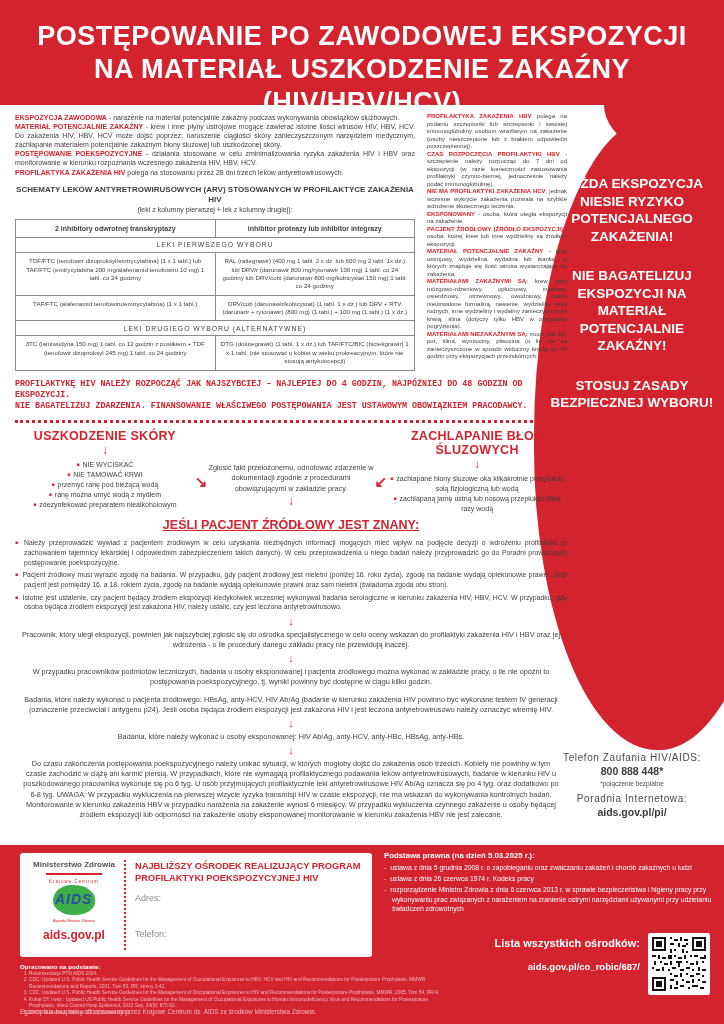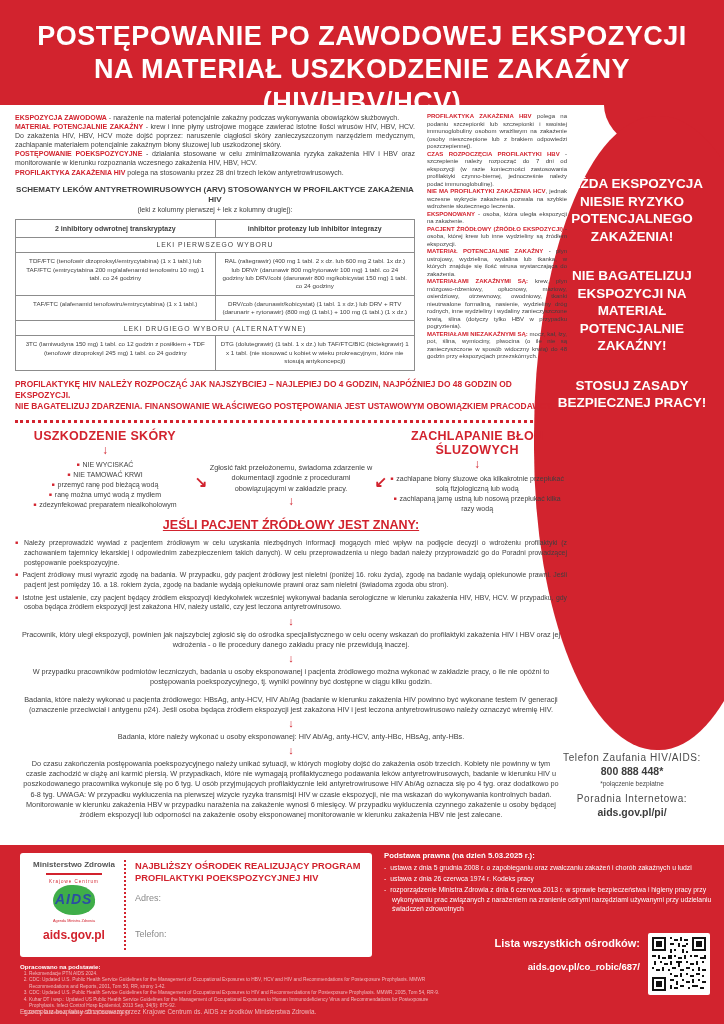--- a/index.html
+++ b/index.html
@@ -32,21 +32,21 @@
   .defs-right { width:140px; font-size:6px; line-height:1.25; text-align:justify; }
   .term { color:#d2232e; font-weight:bold; }
 
   .tbl-title { margin-top:8px; text-align:center; font-weight:bold; font-size:8px; color:#3f3f3f; }
   .tbl-subtitle { text-align:center; font-size:7px; margin-bottom:4px; }
   .tbl { width:400px; border-left:1px solid #8c8c8c; border-top:1px solid #8c8c8c; display:grid; grid-template-columns:1fr 1fr; font-size:6.2px; line-height:1.35; }
   .tbl > div { border-right:1px solid #8c8c8c; border-bottom:1px solid #8c8c8c; padding:4px 5px; text-align:center; }
   .tbl .th { font-weight:bold; font-size:7px; }
   .tbl .span2 { grid-column:1 / 3; letter-spacing:1px; font-size:6.8px; padding:2.5px; }
 
-  .warning { margin-top:8px; color:#d2232e; font-weight:bold; font-size:8.4px; line-height:1.35; }
+  .warning { margin-top:8px; color:#d2232e; font-weight:bold; font-size:8.4px; line-height:1.35;font-family:Liberation Mono, monospace; }
   .dotted-sep { margin:7px 0 6px; border-top:3px dotted #d2232e; width:548px; }
 
   
   .flow { display:flex; align-items:flex-start; }
   .flow-col { text-align:center; }
   .flow-col.skin { width:200px; }
   .flow-col.report { width:186px; padding-top:34px; }
   .flow-col.mucosa { width:200px; }
   .flow-title { color:#d2232e; font-weight:bold; font-size:12.5px; letter-spacing:.3px; }
   .darr { color:#d2232e; font-weight:bold; font-size:12px; line-height:1.1; }
@@ -113,21 +113,21 @@
     <div class="hdr-sub">Opracowała dr n. med. Weronika Rymer. Konsultacja merytoryczna i aktualizacja (na podstawie Rekomendacji PTN AIDS 2024): dr hab. n. med. Monika Bociąga-Jasik - prezes PTN AIDS.</div>
   </div>
 
   <div class="white-main"></div>
   <div class="corner-wedge"></div>
   <div class="blob"></div>
 
   <div class="blob-text">
     <div class="msg">KAŻDA EKSPOZYCJA NIESIE RYZYKO POTENCJALNEGO ZAKAŻENIA!</div>
     <div class="msg">NIE BAGATELIZUJ EKSPOZYCJI NA MATERIAŁ POTENCJALNIE ZAKAŹNY!</div>
-    <div class="msg">STOSUJ ZASADY BEZPIECZNEJ PRACY!</div>
+    <div class="msg">STOSUJ ZASADY BEZPIECZNEJ WYBORU!</div>
   </div>
 
   <div class="contact">
     <div class="lbl">Telefon Zaufania HIV/AIDS:</div>
     <div class="num">800 888 448*</div>
     <div class="note">*połączenie bezpłatne</div>
     <div class="lbl">Poradnia Internetowa:</div>
     <div class="url">aids.gov.pl/pi/</div>
   </div>
 
@@ -185,21 +185,21 @@
           <li>NIE TAMOWAĆ KRWI</li>
           <li>przemyć ranę pod bieżącą wodą</li>
           <li>ranę można umyć wodą z mydłem</li>
           <li>zdezynfekować preparatem niealkoholowym</li>
         </ul>
       </div>
 
       <div class="diag">↘</div>
 
       <div class="flow-col report">
-        <div class="report-txt">Zgłosić fakt przełożonemu, świadoma zdarzenie w dokumentacji zgodnie z procedurami obowiązującymi w zakładzie pracy.</div>
+        <div class="report-txt">Zgłosić fakt przełożonemu, odnotować zdarzenie w dokumentacji zgodnie z procedurami obowiązującymi w zakładzie pracy.</div>
         <div class="darr under">↓</div>
       </div>
 
       <div class="diag">↙</div>
 
       <div class="flow-col mucosa">
         <div class="flow-title">ZACHLAPANIE BŁON ŚLUZOWYCH</div>
         <div class="darr under">↓</div>
         <ul class="flow-bullets">
           <li>zachlapane błony śluzowe oka kilkakrotnie przepłukać solą fizjologiczną lub wodą</li>

